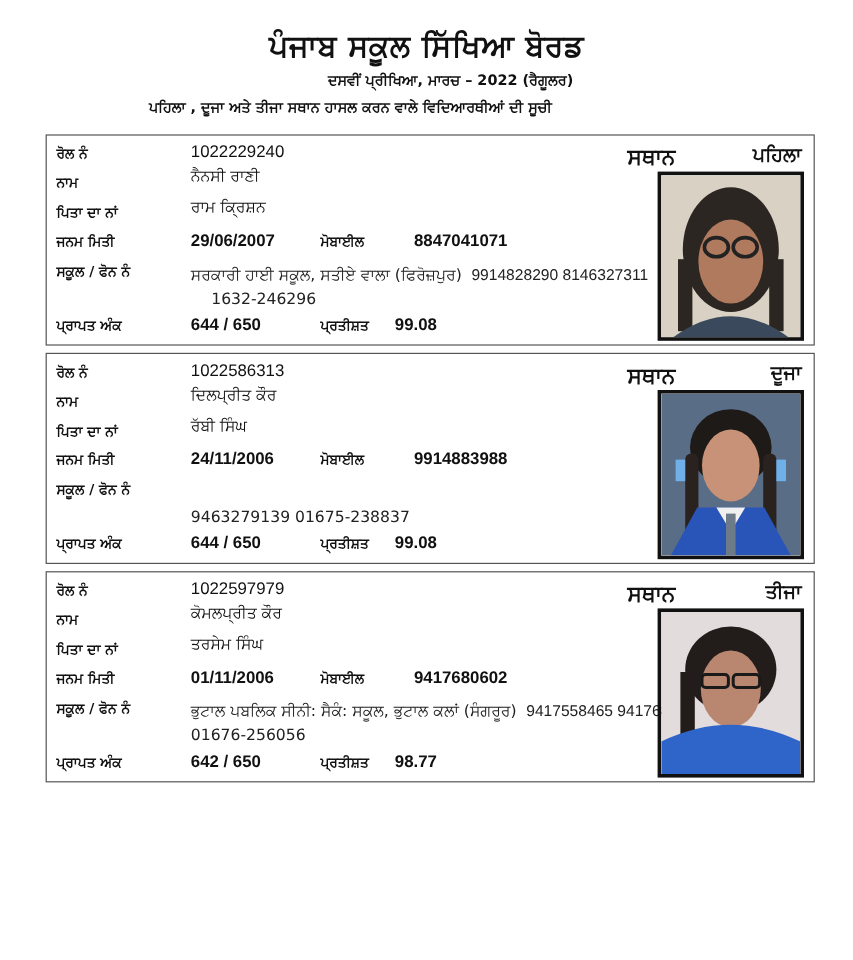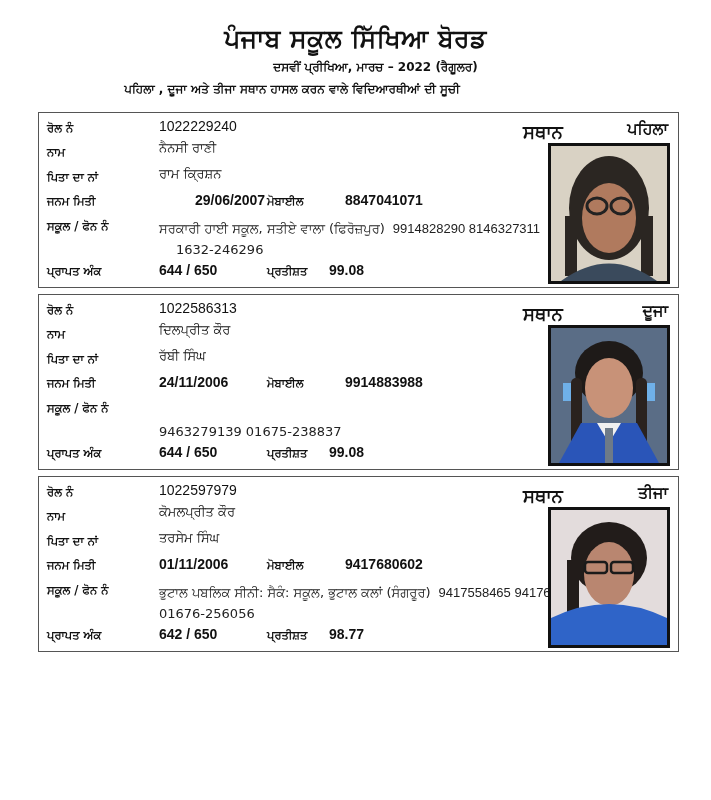--- a/index.html
+++ b/index.html
@@ -30,21 +30,21 @@
 <div class="subtitle2">ਪਹਿਲਾ , ਦੂਜਾ ਅਤੇ ਤੀਜਾ ਸਥਾਨ ਹਾਸਲ ਕਰਨ ਵਾਲੇ ਵਿਦਿਆਰਥੀਆਂ ਦੀ ਸੂਚੀ</div>
 
 <div class="card" style="top:112px;">
   <span class="label" style="top:8px;">ਰੋਲ ਨੰ</span>
   <span class="val" style="top:5px;">1022229240</span>
   <span class="label" style="top:32px;">ਨਾਮ</span>
   <span class="val pa" style="top:27px;">ਨੈਨਸੀ ਰਾਣੀ</span>
   <span class="label" style="top:57px;">ਪਿਤਾ  ਦਾ ਨਾਂ</span>
   <span class="val pa" style="top:53px;">ਰਾਮ ਕ੍ਰਿਸ਼ਨ</span>
   <span class="label" style="top:81px;">ਜਨਮ ਮਿਤੀ</span>
-  <span class="val bold" style="top:79px;margin-left:36px;">29/06/2007</span>
+  <span class="val bold" style="top:79px;">29/06/2007</span>
   <span class="midlabel" style="top:81px;">ਮੋਬਾਈਲ</span>
   <span class="midval" style="top:79px;">8847041071</span>
   <span class="label" style="top:106px;">ਸਕੂਲ / ਫੋਨ ਨੰ</span>
   <span class="small" style="top:108px;"><span>ਸਰਕਾਰੀ ਹਾਈ ਸਕੂਲ, ਸਤੀਏ ਵਾਲਾ (ਫਿਰੋਜ਼ਪੁਰ)</span><span class="num">9914828290 8146327311</span></span>
   <span class="small" style="top:129px;margin-left:17px;">1632-246296</span>
   <span class="label" style="top:151px;">ਪ੍ਰਾਪਤ ਅੰਕ</span>
   <span class="val bold" style="top:149px;">644 / 650</span>
   <span class="midlabel" style="top:151px;">ਪ੍ਰਤੀਸ਼ਤ</span>
   <span class="midval pct" style="top:149px;">99.08</span>
   <span class="sthan">ਸਥਾਨ</span>

